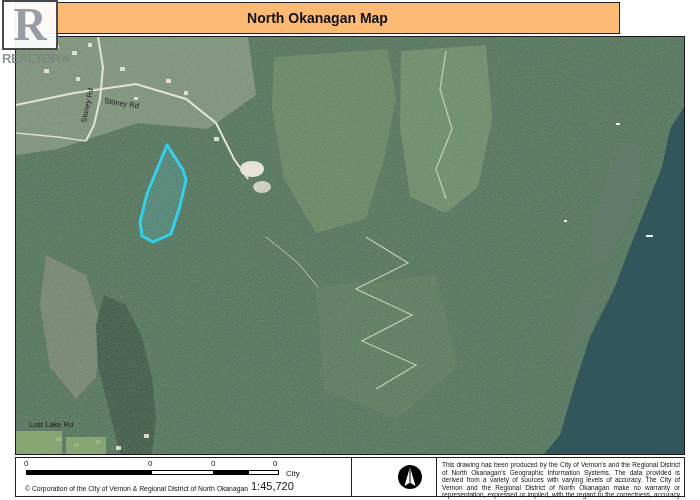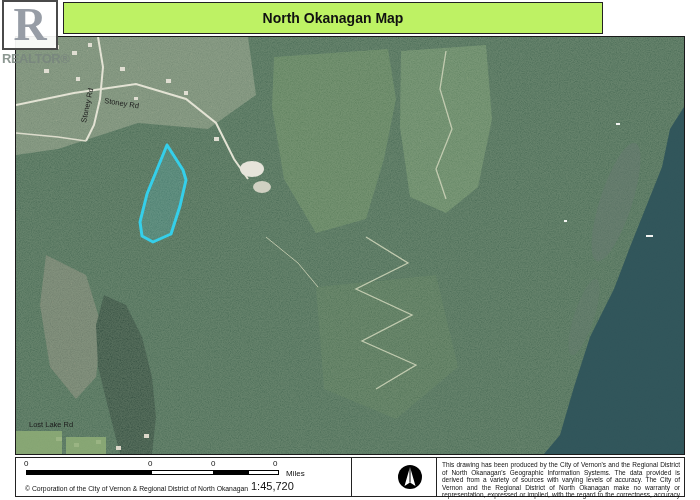--- a/index.html
+++ b/index.html
@@ -4,22 +4,22 @@
 <style>
   * { margin:0; padding:0; box-sizing:border-box; }
   html,body { background:#ffffff; }
   body { font-family:"Liberation Sans", sans-serif; }
   #screen {
     position:relative; width:700px; height:500px; background:#ffffff;
     overflow:hidden;
   }
   
   .header-box {
-    position:absolute; left:15px; top:2px; width:540px; height:32px;
-    background:#bef264; border:1px solid #222;margin-left:48px;
+    position:absolute; left:15px; top:2px; width:605px; height:32px;
+    background:#fdba74; border:1px solid #222;
   }
   .header-title {
     position:absolute; left:0; right:0; top:7px; text-align:center;
     font-size:14px; font-weight:bold; color:#111;
     font-family:"Liberation Sans", sans-serif;
   }
   
   .map-frame {
     position:absolute; left:15px; top:36px; width:670px; height:419px;
     border:1px solid #1a1a1a; background:#44604b;
@@ -170,21 +170,21 @@
   <div class="foot-box box-scale">
     <div class="scalebar-wrap">
       <span class="tick" style="left:8px">0</span>
       <span class="tick" style="left:132px">0</span>
       <span class="tick" style="left:195px">0</span>
       <span class="tick" style="left:257px">0</span>
       <div class="seg black" style="left:10px;  width:125px"></div>
       <div class="seg white" style="left:135px; width:63px"></div>
       <div class="seg black" style="left:198px; width:34px"></div>
       <div class="seg white" style="left:232px; width:31px"></div>
-      <span class="miles-label" style="left:270px">Miles</span>
+      <span class="miles-label" style="left:270px">City</span>
       <div class="copyright">© Corporation of the City of Vernon &amp; Regional District of North Okanagan</div>
       <div class="ratio">1:45,720</div>
     </div>
   </div>
 
   <div class="foot-box box-north">
     <div class="north-wrap">
       <svg width="84" height="38" viewBox="0 0 84 38">
         <circle cx="58" cy="19" r="12" fill="#000"></circle>
         <polygon points="58,9 63.5,28 58,24.5 52.5,28" fill="#fff"></polygon>

